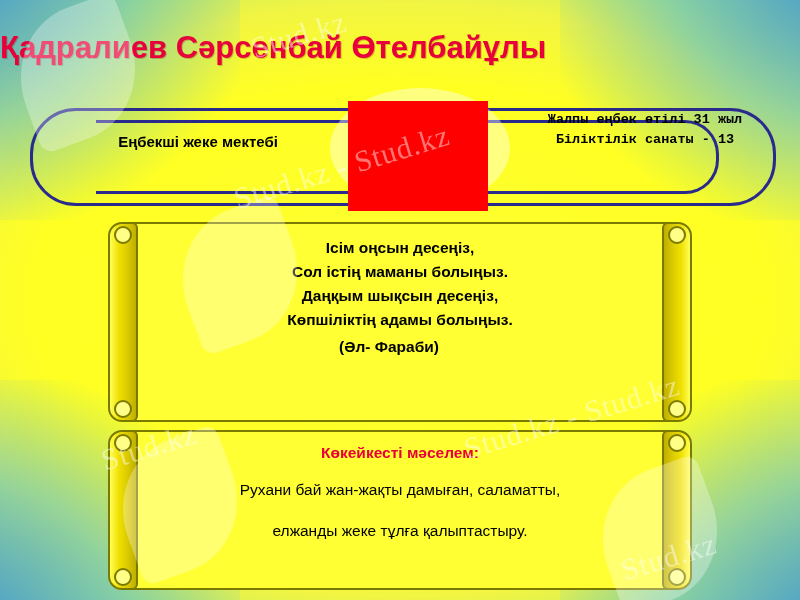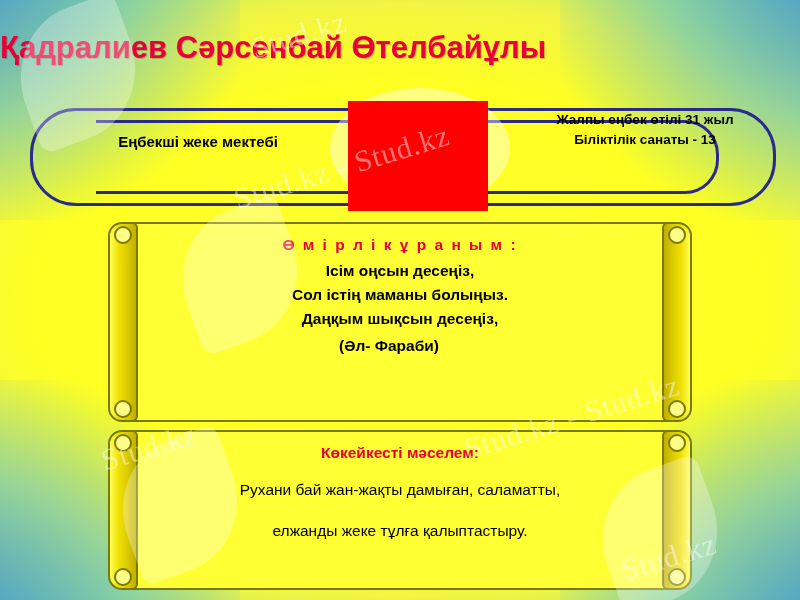--- a/index.html
+++ b/index.html
@@ -133,20 +133,21 @@
     position: absolute;
     left: 520px;
     top: 110px;
     width: 250px;
     text-align: center;
     font-size: 13.5px;
     font-weight: bold;
     color: #000;
     line-height: 1.45;
     z-index: 5;
+    font-family: Liberation Mono, monospace;
   }
 
   
   .scroll {
     position: absolute;
     z-index: 4;
   }
   .scroll .body {
     position: absolute;
     left: 18px;
@@ -254,24 +255,24 @@
 
   <div class="scroll" id="scroll1">
     <div class="body"></div>
     <div class="roll left"></div>
     <div class="roll right"></div>
     <div class="curl tl"></div>
     <div class="curl bl"></div>
     <div class="curl tr"></div>
     <div class="curl br"></div>
     <div class="scroll-content">
-      <div class="motto-head">Ө м і р л і к   ұ р а н ы м :</div>
       <div class="motto-line">Ісім оңсын десеңіз,</div>
       <div class="motto-line">Сол істің маманы болыңыз.</div>
       <div class="motto-line">Даңқым шықсын десеңіз,</div>
+      <div class="motto-line">Көпшіліктің адамы болыңыз.</div>
       <div class="motto-author">(Әл- Фараби)</div>
     </div>
   </div>
 
   <div class="scroll" id="scroll2">
     <div class="body"></div>
     <div class="roll left"></div>
     <div class="roll right"></div>
     <div class="curl tl"></div>
     <div class="curl bl"></div>

